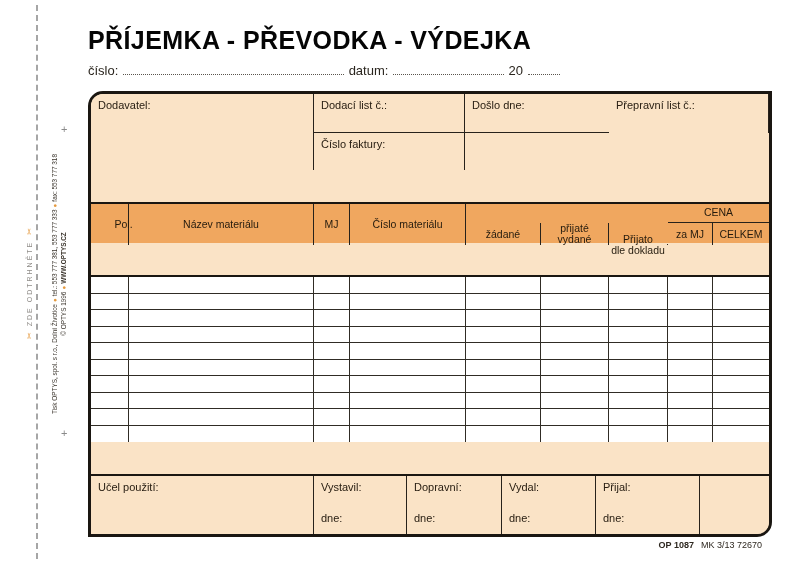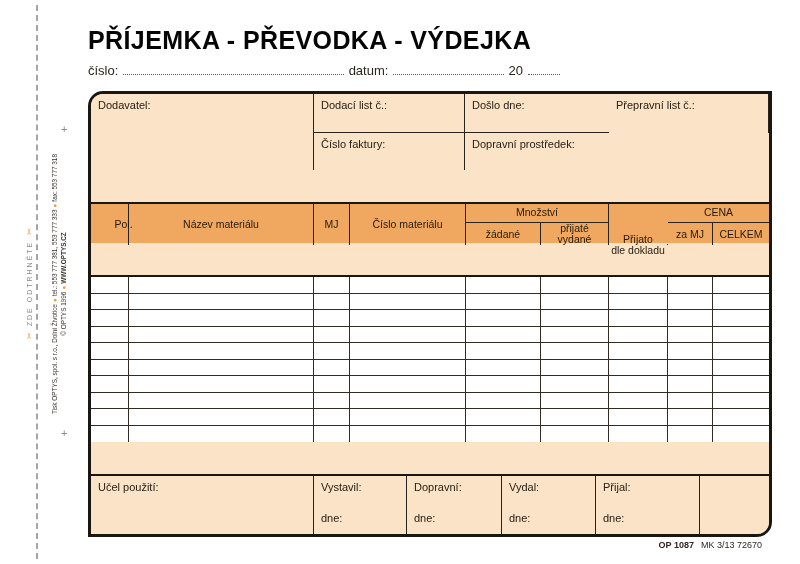--- a/index.html
+++ b/index.html
@@ -162,29 +162,27 @@
   </div>
 
   <div class="frame">
 
     <div class="info-grid">
       <div class="info-supplier br cell-label">Dodavatel:</div>
       <div class="br bb cell-label">Dodací list č.:</div>
       <div class="bb cell-label">Došlo dne:</div>
       <div class="br cell-label">Přepravní list č.:</div>
       <div class="br cell-label">Číslo faktury:</div>
-      <div class="cell-label">Dopravní prostředek:</div>
     </div>
 
     <div class="table-head">
       <div class="h-pol br">Pol.</div>
       <div class="h-name br">Název materiálu</div>
       <div class="h-mj br">MJ</div>
       <div class="h-matno br">Číslo materiálu</div>
-      <div class="h-qty br bb">Množství</div>
       <div class="h-req br">žádané</div>
       <div class="h-recv br">
         <span><span>přijaté</span><br>
         <span>vydané</span></span>
       </div>
       <div class="h-accept br">
         <span><span>Přijato</span><br>
         <span>dle dokladu</span></span>
       </div>
       <div class="h-price bb">CENA</div>

